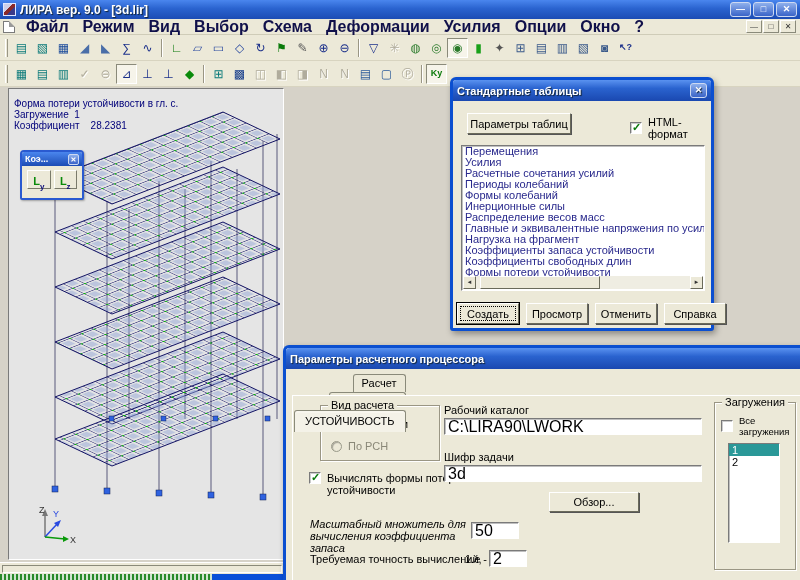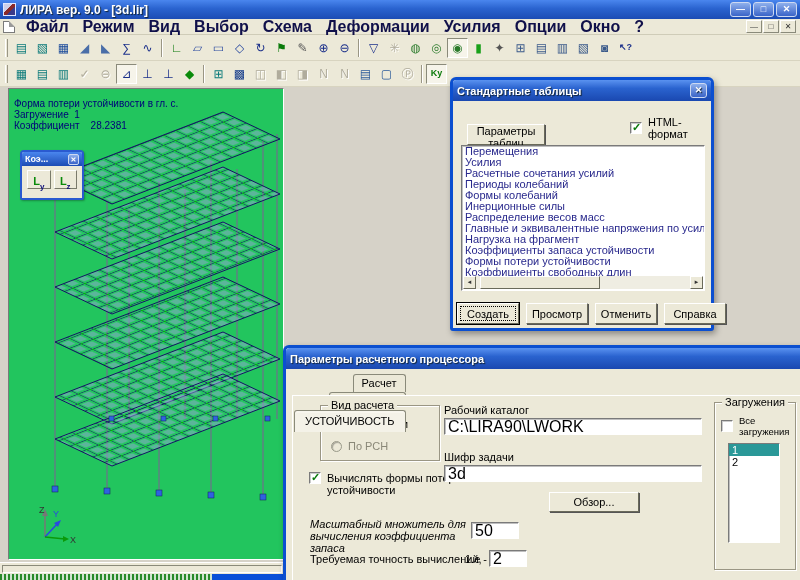--- a/index.html
+++ b/index.html
@@ -25,21 +25,21 @@
   
   .toolbar{position:absolute;left:0;width:800px;height:26px;background:#ece9d8;border-bottom:1px solid #d8d4c0;display:flex;align-items:center;padding-left:2px;}
   .grip{width:3px;height:18px;margin:0 3px;border-left:1px solid #fff;border-right:1px solid #9a9684;}
   .tb-sep{width:2px;height:18px;margin:0 3px;border-left:1px solid #9a9684;border-right:1px solid #fff;}
   .tbtn{width:21px;height:20px;display:inline-flex;align-items:center;justify-content:center;border:1px solid transparent;}
   .tbtn .glyph{font-size:12px;line-height:1;}
   .tbtn.prs{border-color:#8a8a7a #fff #fff #8a8a7a;background:#f6f4ea;}
   .tbtn.dis .glyph{color:#b0ac9c !important;text-shadow:1px 1px 0 #fff;}
   
   .workspace{position:absolute;left:0;top:87px;width:800px;height:475px;background:#d6d2c8;}
-  .modelview{position:absolute;left:8px;top:1px;width:276px;height:472px;background:#22c55e;border:1px solid;border-color:#7a7a7a #fff #fff #7a7a7a;}
+  .modelview{position:absolute;left:8px;top:1px;width:276px;height:472px;background:#e5e5e5;border:1px solid;border-color:#7a7a7a #fff #fff #7a7a7a;}
   .view-info{position:absolute;left:5px;top:9px;color:#00007a;font-size:10px;line-height:11px;white-space:pre;}
   .axes{position:absolute;left:24px;top:412px;}
   
   .miniwin{position:absolute;left:11px;top:61px;width:64px;height:50px;border:2px solid #2a5ad0;border-radius:4px 4px 2px 2px;background:#ece9d8;box-shadow:1px 1px 2px rgba(0,0,0,.3);}
   .miniwin .mtitle{height:14px;background:linear-gradient(180deg,#4a86ee,#1c4cb4);border-radius:2px 2px 0 0;color:#fff;font-size:9px;font-weight:bold;padding:1px 3px;display:flex;align-items:center;}
   .miniwin .mclose{margin-left:auto;width:11px;height:11px;border-radius:2px;border:1px solid #cdd9f2;background:linear-gradient(180deg,#8fb0ec,#3a64c8);color:#fff;font-size:7px;line-height:9px;text-align:center;}
   .miniwin .mbody{display:flex;gap:3px;padding:4px 5px;}
   .lbtn{width:24px;height:19px;background:#ece9d8;border:1px solid;border-color:#fff #7a7a6a #7a7a6a #fff;text-align:center;line-height:17px;}
   .lbtn b{color:#0a8a0a;font-size:11px;}
   .lbtn sub{color:#10107a;font-size:8px;font-weight:bold;}
@@ -361,39 +361,39 @@
     </div>
   <div class="strip green"></div>
   <div class="strip blue"></div>
 
   <div class="dialog" id="tables-dlg">
     <div class="dlg-title">
       <span>Стандартные таблицы</span>
       <span class="dlg-close">✕</span>
     </div>
     <div class="body">
-      <button class="btn" style="position:absolute;left:14px;top:23px;width:78px;height:21px;">Параметры таблиц</button>
+      <button class="btn" style="position:absolute;left:14px;top:12px;width:104px;height:21px;">Параметры таблиц</button>
       <div class="row" style="left:177px;top:15px;">
         <span class="cb on"></span>
         <span class="lbl">HTML-формат</span>
       </div>
       <div class="lst">
         <div>
             <div class="lst-item">Перемещения</div>
             <div class="lst-item">Усилия</div>
             <div class="lst-item">Расчетные сочетания усилий</div>
             <div class="lst-item">Периоды колебаний</div>
             <div class="lst-item">Формы колебаний</div>
             <div class="lst-item">Инерционные силы</div>
             <div class="lst-item">Распределение весов масс</div>
             <div class="lst-item">Главные и эквивалентные напряжения по усилиям</div>
             <div class="lst-item">Нагрузка на фрагмент</div>
             <div class="lst-item">Коэффициенты запаса устойчивости</div>
+            <div class="lst-item">Коэффициенты свободных длин</div>
             <div class="lst-item">Формы потери устойчивости</div>
-            <div class="lst-item">Коэффициенты свободных длин</div>
           </div>
         <div class="hscroll">
           <span class="sbtn">◄</span>
           <span class="sthumb"></span>
           <span class="sbtn" style="margin-left:auto;">►</span>
         </div>
       </div>
       <div class="dlg-btnrow">
           <button class="btn default">Создать</button>
           <button class="btn">Просмотр</button>

